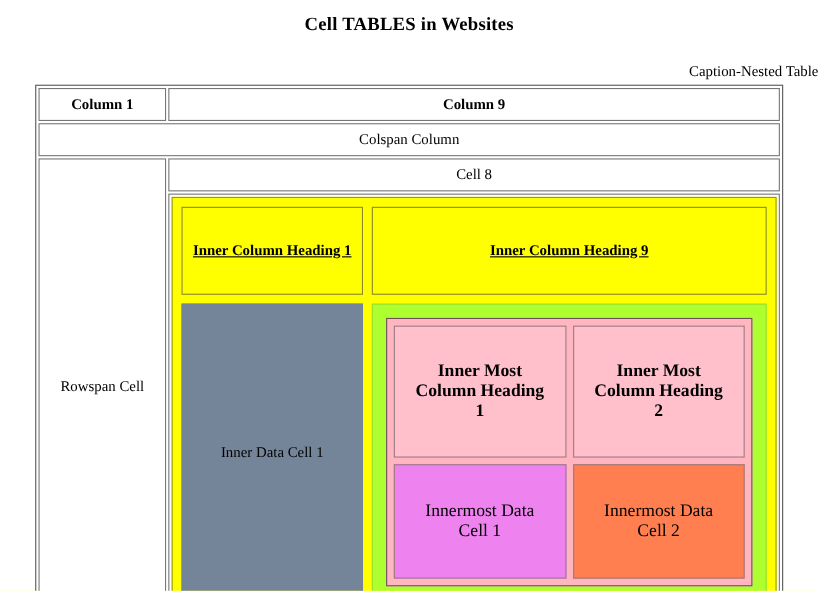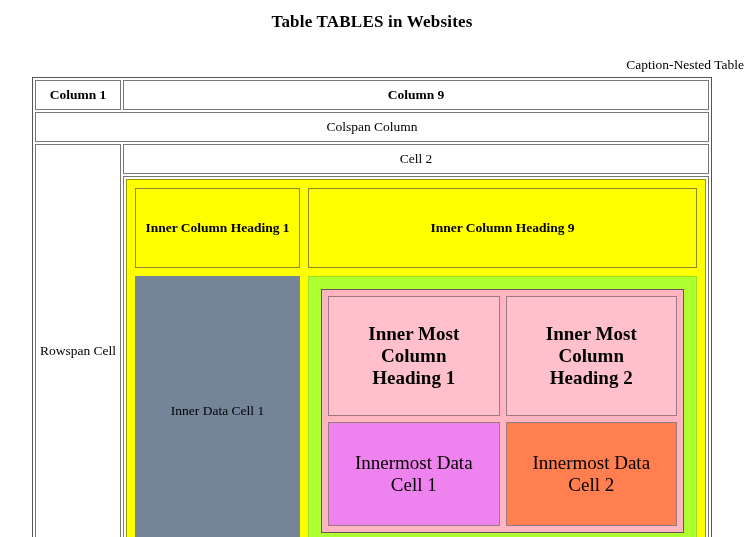--- a/index.html
+++ b/index.html
@@ -40,21 +40,21 @@
     table-layout: fixed;
   }
   table.outer > tbody > tr > td,
   table.outer > tbody > tr > th {
     border: 1px solid #777;
     background: #ffffff;
     font-size: 13.5px;
     font-weight: normal;
     text-align: center;
     vertical-align: middle;
-    padding: 2px 2px;
+    padding: 2px 17px;
   }
   table.outer > tbody > tr > th {
     font-weight: bold;
   }
 
   .col1-cell { width: 80px; }
   .rowspan-cell { vertical-align: middle; }
   .row-h { height: 24px; }
   .nest-holder { padding: 2px !important; }
 
@@ -72,20 +72,21 @@
     background: #ffff00;
     border: 1px solid #8a8a2a;
     font-size: 13.5px;
     text-align: center;
     vertical-align: middle;
     padding: 4px;
   }
   table.yellow > tbody > tr > th {
     font-weight: bold;
     height: 70px;
+    text-decoration: underline;
   }
   .y-col1 { width: 155px; }
   .gray-cell {
     background: #74859a !important;
     border: 1px solid #74859a !important;
     height: 240px;
   }
   .green-cell {
     background: #adff2f !important;
     border: 1px solid #9ae028 !important;
@@ -97,21 +98,21 @@
   table.pink {
     border-collapse: separate;
     border-spacing: 6px;
     background: #ffb6c1;
     border: 1px solid #6b5158;
     width: 100%;
     table-layout: fixed;
   }
   table.pink > tbody > tr > td,
   table.pink > tbody > tr > th {
-    font-size: 19px;
+    font-size: 16px;
     text-align: center;
     vertical-align: middle;
     padding: 16px;
     margin-top: 48px;
   }
   table.pink > tbody > tr > th {
     background: #ffc0cb;
     border: 1px solid #9c7a83;
     font-weight: bold;
     height: 86px;
@@ -123,36 +124,36 @@
   }
   .orange-cell {
     background: #ff7f50 !important;
     border: 1px solid #9c7a83 !important;
     height: 70px;
   }
 </style>
 </head>
 <body>
 
-<h1 class="page-title">Table TABLES in Websites</h1>
+<h1 class="page-title">Cell TABLES in Websites</h1>
 
 <div class="caption">Caption-Nested Table</div>
 
 <table class="outer">
   <tbody>
     <tr>
       <th class="col1-cell row-h">Column 1</th>
       <th class="row-h">Column 9</th>
     </tr>
     <tr>
       <td class="row-h" colspan="2">Colspan Column</td>
     </tr>
     <tr>
       <td class="col1-cell rowspan-cell" rowspan="2">Rowspan Cell</td>
-      <td class="row-h">Cell 2</td>
+      <td class="row-h">Cell 8</td>
     </tr>
     <tr>
       <td class="nest-holder">
 
         <table class="yellow">
           <tbody>
             <tr>
               <th class="y-col1">Inner Column Heading 1</th>
               <th>Inner Column Heading 9</th>
             </tr>

